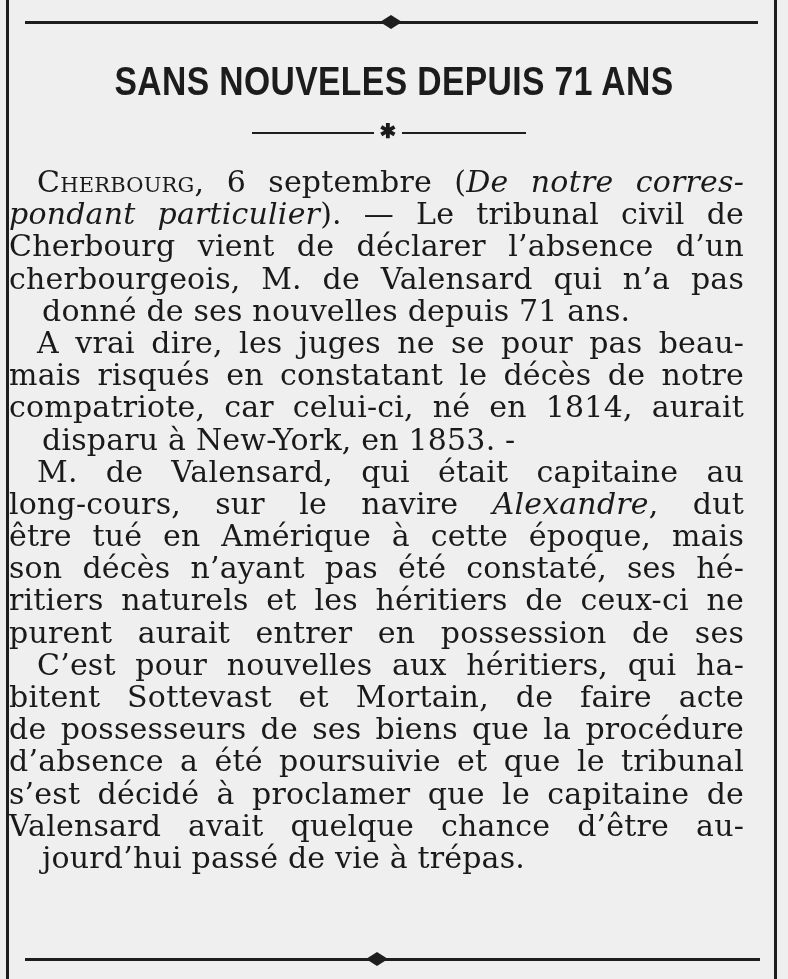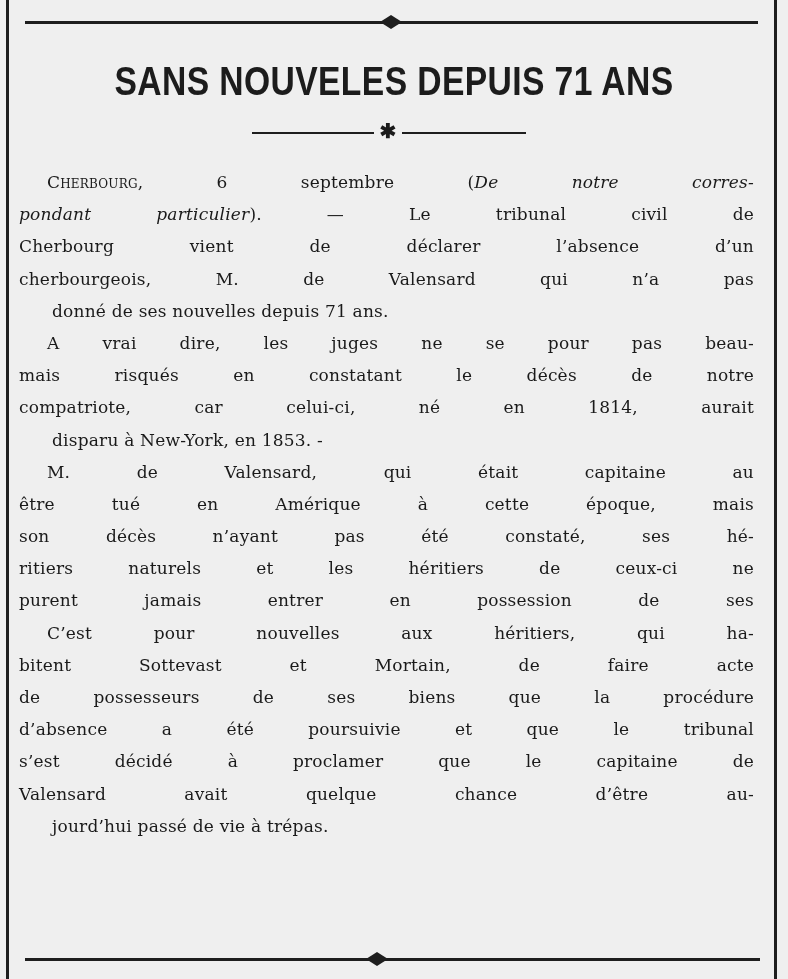--- a/index.html
+++ b/index.html
@@ -41,22 +41,22 @@
   .divider .line {
     position: absolute; top: 6px; height: 2px; background: #1e1e1e;
   }
   .divider .l1 { left: 0; width: 122px; }
   .divider .l2 { left: 150px; width: 124px; }
   .divider .star {
     position: absolute; left: 124px; top: -5px; width: 24px; text-align: center;
     font-size: 20px; line-height: 20px; font-weight: bold;
   }
   .body-text {
-    position: absolute; left: 19px; top: 166px; width: 735px;
-    font-size: 17px; line-height: 32.2px;
+    position: absolute; left: 9px; top: 166px; width: 735px;
+    font-size: 30px; line-height: 32.2px;
     text-align: justify; letter-spacing: 0.2px;
   }
   .line-row {
     display: block; white-space: nowrap; text-align: justify;
     text-align-last: justify; height: 32.2px;
   }
   .line-row.last { text-align-last: left; margin-left: 33px; }
   .indent { padding-left: 28px; }
   .sc { font-variant: small-caps; }
   em { font-style: italic; }
@@ -85,24 +85,25 @@
       <span class="line-row last"><span>donné de ses nouvelles depuis 71 ans.</span></span>
     </div>
     <div>
       <span class="line-row indent"><span>A vrai dire, les juges ne se pour pas beau-</span></span>
       <span class="line-row"><span>mais risqués en constatant le décès de notre</span></span>
       <span class="line-row"><span>compatriote, car celui-ci, né en 1814, aurait</span></span>
       <span class="line-row last"><span>disparu à New-York, en 1853.  -</span></span>
     </div>
     <div>
       <span class="line-row indent"><span>M. de Valensard, qui était capitaine au</span></span>
+      <span class="line-row"><span>long-cours, sur le navire </span><em>Alexandre</em><span>, dut</span></span>
       <span class="line-row"><span>être tué en Amérique à cette époque, mais</span></span>
       <span class="line-row"><span>son décès n’ayant pas été constaté, ses hé-</span></span>
       <span class="line-row"><span>ritiers naturels et les héritiers de ceux-ci ne</span></span>
-      <span class="line-row"><span>purent jamais entrer en possession de ses</span></span>
+      <span class="line-row"><span>purent aurait entrer en possession de ses</span></span>
     </div>
     <div>
       <span class="line-row indent"><span>C’est pour nouvelles aux héritiers, qui ha-</span></span>
       <span class="line-row"><span>bitent Sottevast et Mortain, de faire acte</span></span>
       <span class="line-row"><span>de possesseurs de ses biens que la procédure</span></span>
       <span class="line-row"><span>d’absence a été poursuivie et que le tribunal</span></span>
       <span class="line-row"><span>s’est décidé à proclamer que le capitaine de</span></span>
       <span class="line-row"><span>Valensard avait quelque chance d’être au-</span></span>
       <span class="line-row last"><span>jourd’hui passé de vie à trépas.</span></span>
     </div>

